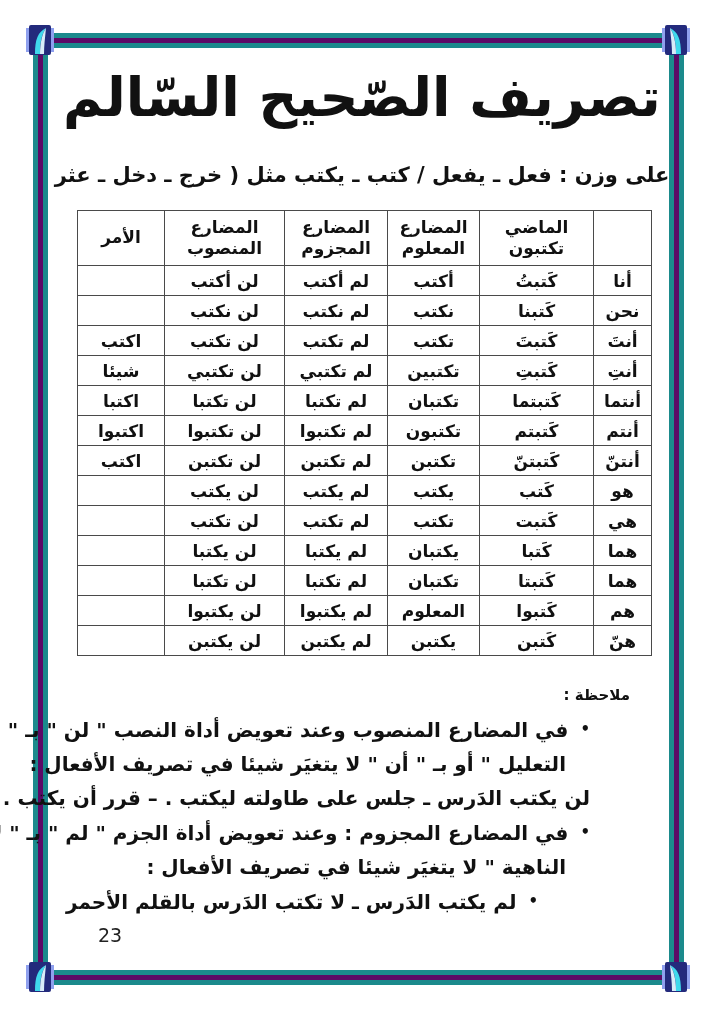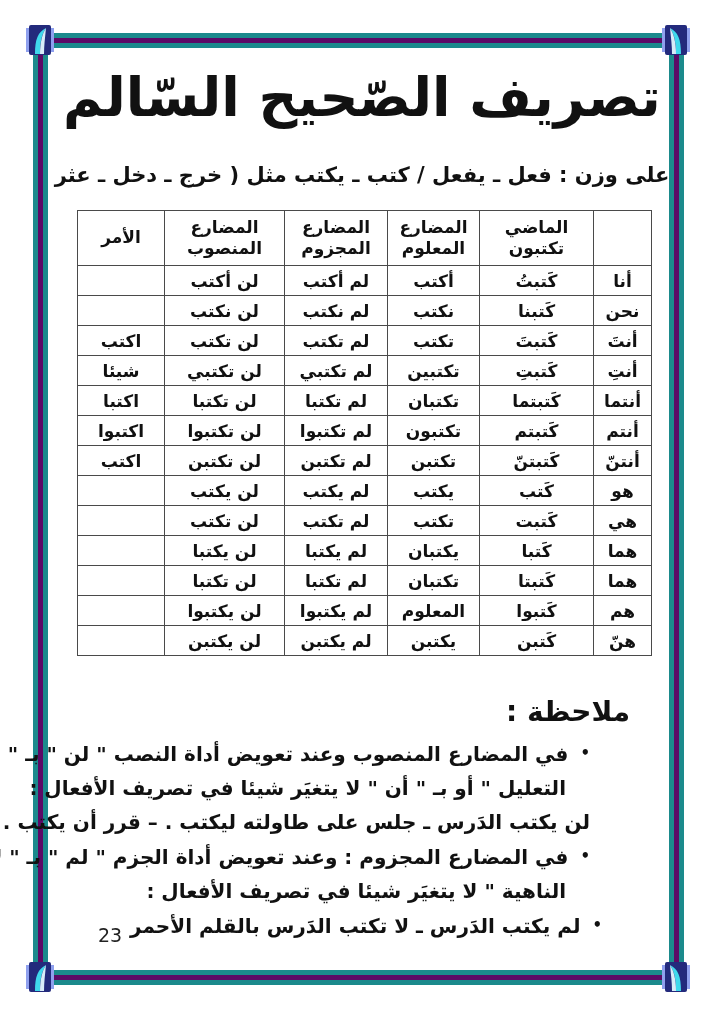--- a/index.html
+++ b/index.html
@@ -49,26 +49,26 @@
     text-align:center;vertical-align:middle;
     padding:0 3px;font-size:17px;
   }
   .conj-table thead th{height:54px;line-height:1.25;white-space:pre-line;}
   .conj-table tbody td{height:29px;}
   
   .notes{
     position:absolute;top:686px;right:72px;width:584px;
     font-weight:bold;font-size:20px;
   }
-  .note-heading{margin:9px 22px 8px 0;font-size:28px;}
+  .note-heading{margin:0 22px 8px 0;font-size:15px;}
   .note-line{white-space:nowrap;text-align:right;line-height:34px;}
   .hang{margin-right:62px;}
   .cont{margin-right:86px;}
   .example{margin-right:62px;}
-  .b3{margin-right:50px;}
+  .b3{margin-right:114px;}
   .bullet{display:inline-block;margin-left:12px;font-size:15px;vertical-align:3px;}
   
   .page-number{
     position:absolute;left:98px;top:924px;
     font-size:19px;font-weight:normal;direction:ltr;color:#222;
   }
 </style>
 </head>
 <body>
 

